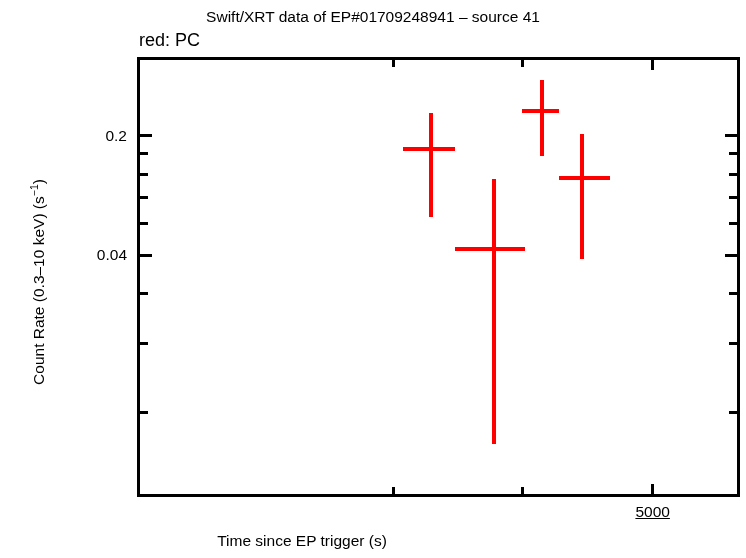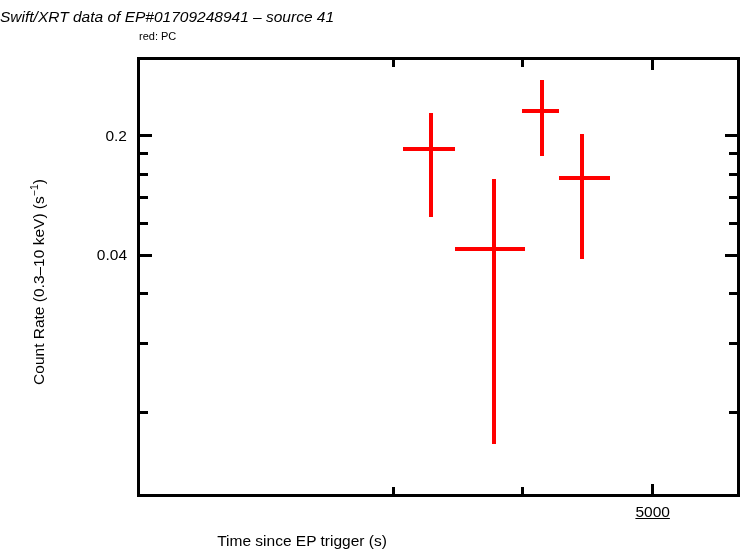--- a/index.html
+++ b/index.html
@@ -24,31 +24,30 @@
     width: 746px;
     height: 558px;
   }
 
   
   .title {
     position: absolute;
     left: 0;
     top: 8px;
     width: 746px;
-    text-align: left;
+    text-align: center;
     font-size: 15.5px;
     letter-spacing: 0px;
     white-space: pre;
-    font-style: italic;
   }
   .subtitle {
     position: absolute;
     left: 139px;
     top: 30px;
-    font-size: 11px;
+    font-size: 18px;
     white-space: pre;
   }
 
   
   .xlabel {
     position: absolute;
     left: 0;
     top: 532px;
     width: 604px;
     text-align: center;

